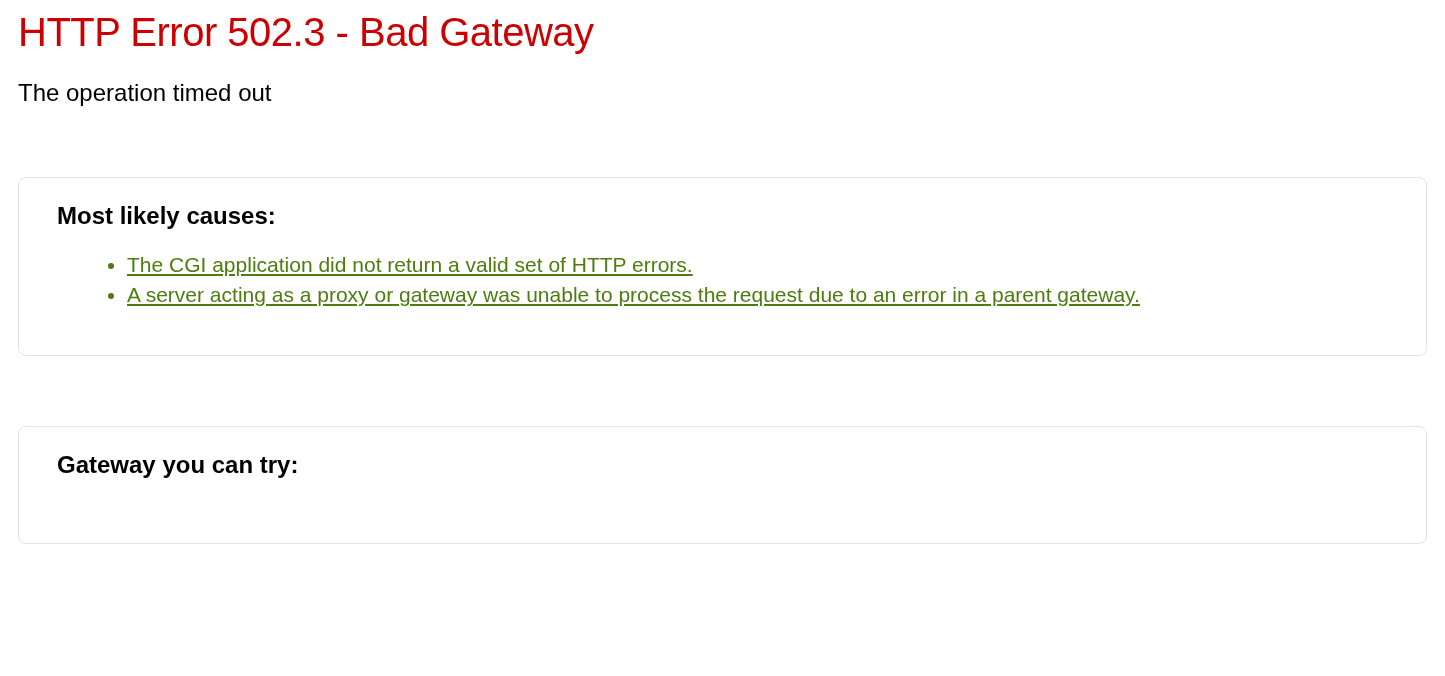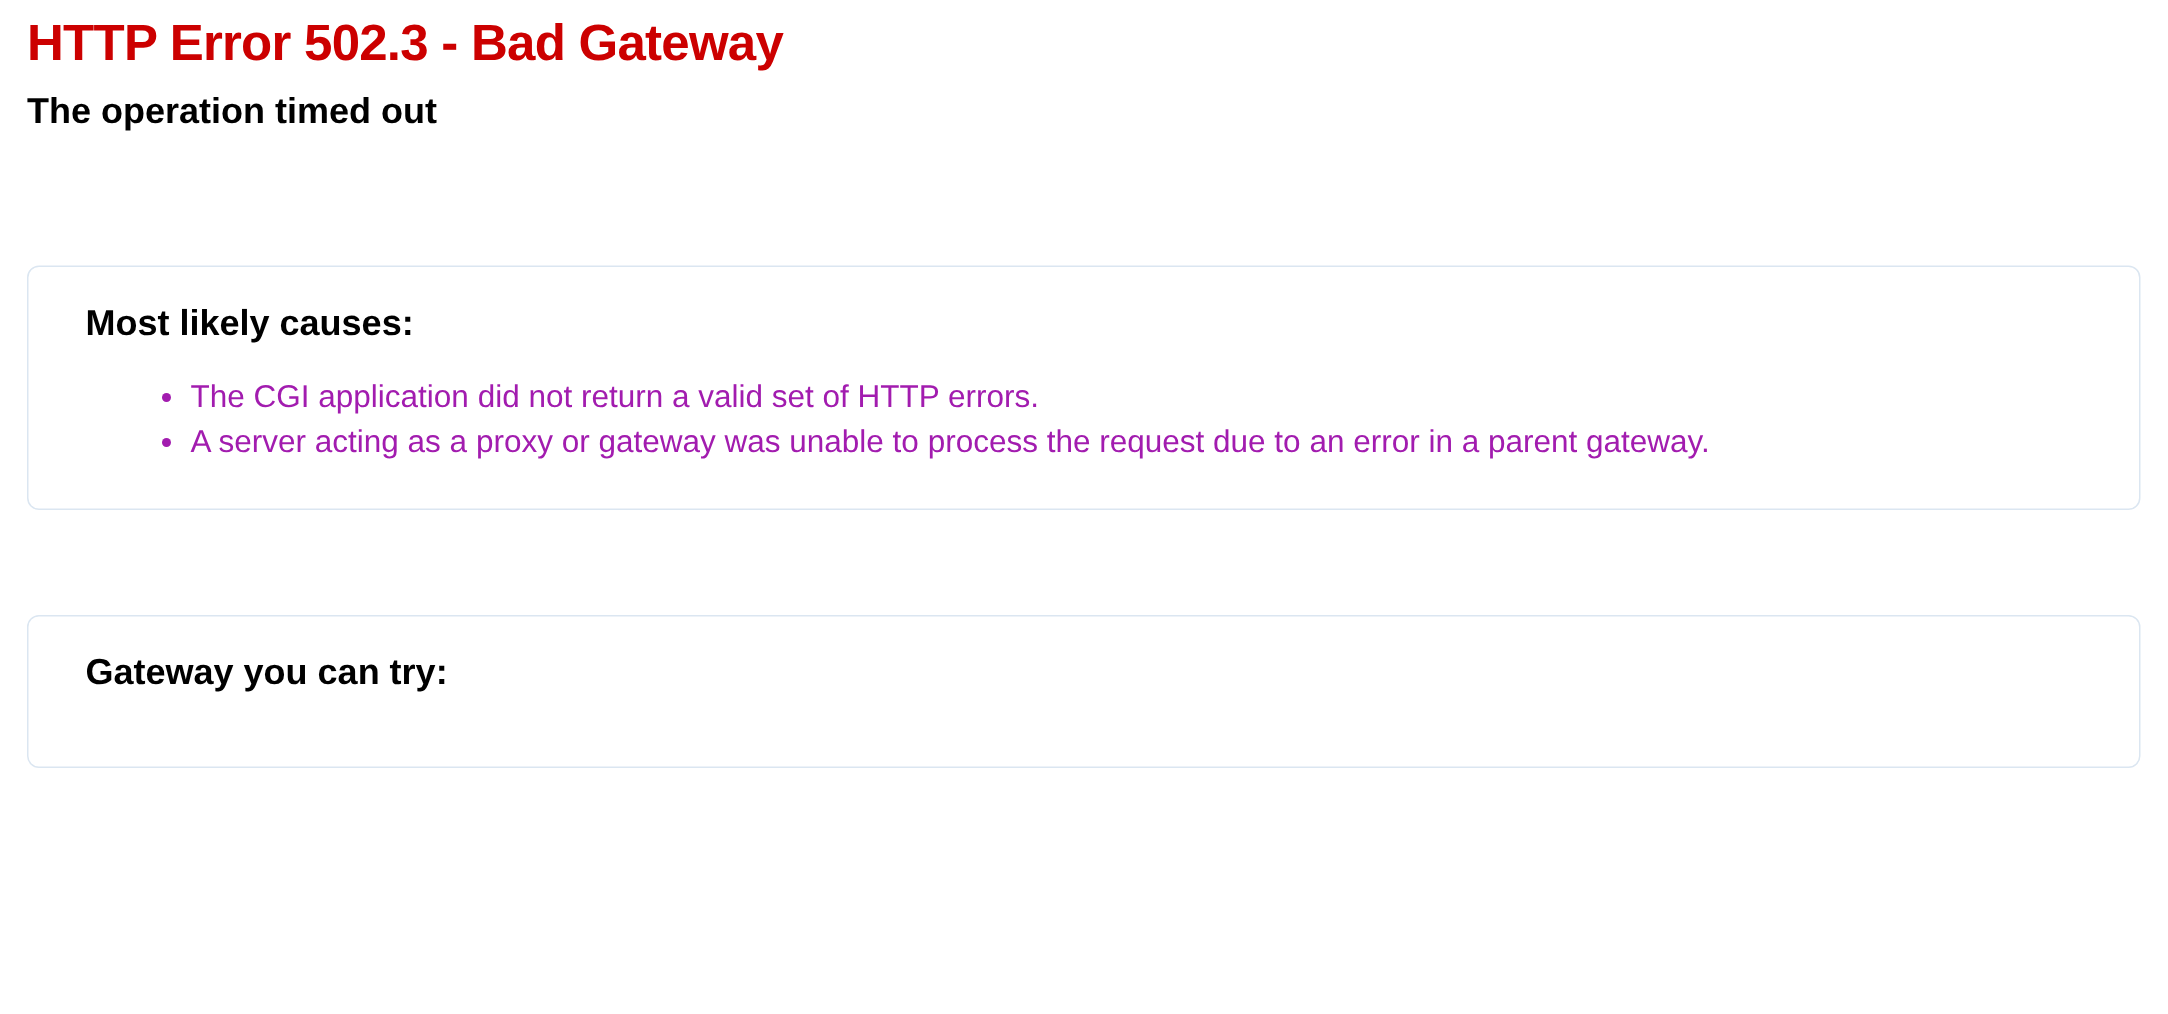--- a/index.html
+++ b/index.html
@@ -9,53 +9,54 @@
     }
     body {
       font-family: Verdana, Geneva, Tahoma, sans-serif;
       background: #ffffff;
       padding: 10px 18px 20px 18px;
       color: #222;
       width: 1445px;
     }
     h1 {
       color: #CC0000;
-      font-size: 34px;
-      font-weight: bold;
-      margin-bottom: 12px;
+      font-size: 40px;
+      font-weight: normal;
+      margin-bottom: 24px;
       letter-spacing: -0.5px;
     }
     h2.subtitle {
       color: #000;
       font-size: 24px;
-      font-weight: bold;
-      margin-bottom: 88px;
+      font-weight: normal;
+      margin-bottom: 70px;
     }
     .section {
       border: 1px solid #dbe6f1;
       border-radius: 8px;
-      padding: 24px 38px 28px 38px;
+      padding: 24px 38px 44px 38px;
       margin-bottom: 70px;
       background: #ffffff;
     }
     .section h3 {
       font-size: 24px;
       font-weight: bold;
       color: #000;
       margin-bottom: 20px;
     }
     .section ul {
       list-style-type: disc;
       padding-left: 70px;
       color: #333;
     }
     .section ul li {
       font-size: 21px;
       line-height: 1.45;
-      color: #a21caf;
+      color: #4d7c0f;
+      text-decoration: underline;
     }
   </style>
 </head>
 <body>
 
 <h1>HTTP Error 502.3 - Bad Gateway</h1>
 <h2 class="subtitle">The operation timed out</h2>
 
 <div class="section">
   <h3>Most likely causes:</h3>

